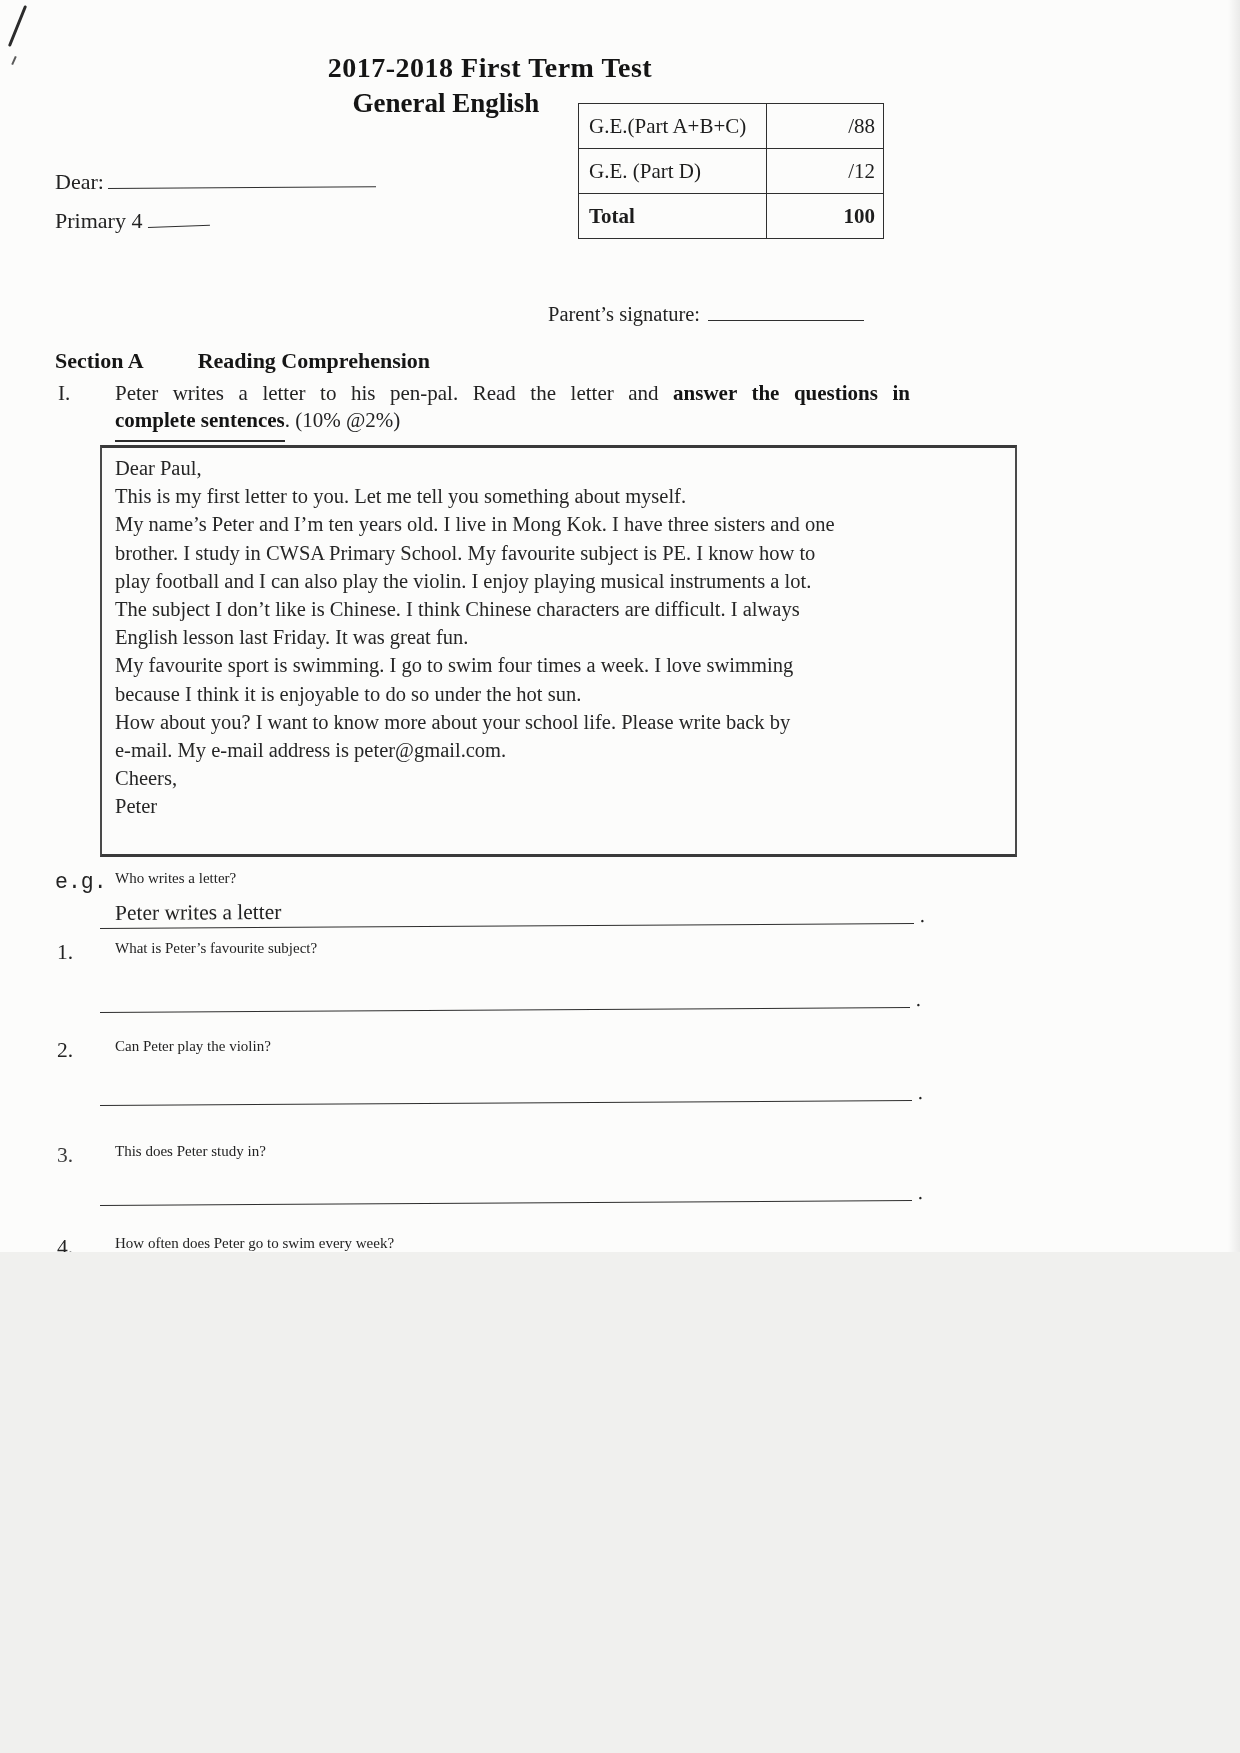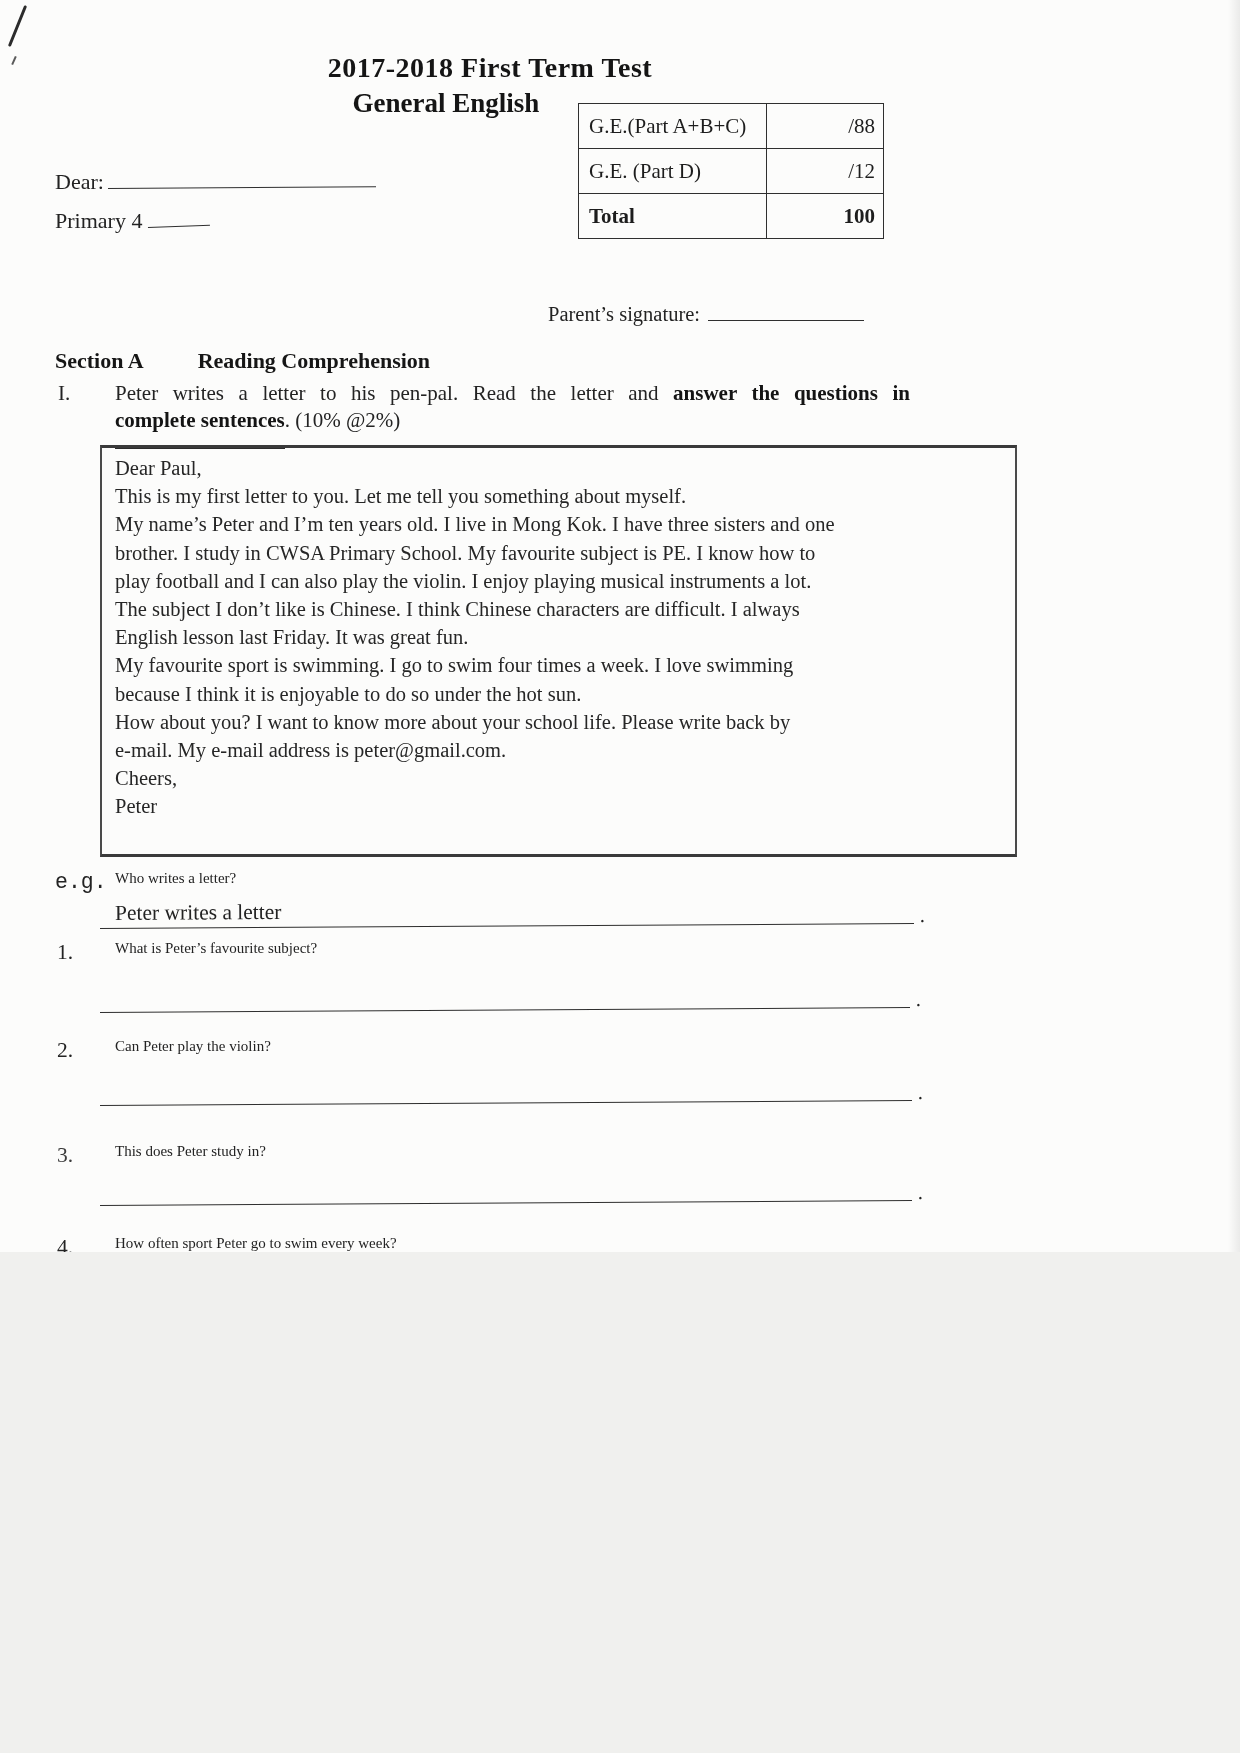--- a/index.html
+++ b/index.html
@@ -43,21 +43,21 @@
   .class-line { width:62px; margin-left:6px; height:10px; transform:rotate(-2deg); transform-origin:left bottom; }
   .psig-line { width:156px; margin-left:8px; }
 
   .section-heading { position:absolute; left:55px; top:348px; font-size:22px; font-weight:bold; color:#161616; }
   .section-heading .stitle { margin-left:54px; }
 
   .exercise-num { position:absolute; left:58px; top:381px; font-size:21px; }
   .instr-line1 { position:absolute; left:115px; top:381px; width:795px; font-size:21px; text-align:justify; text-align-last:justify; }
   .instr-line1 b { color:#141414; }
   .instr-line2 { position:absolute; left:115px; top:408px; font-size:21px; }
-  .instr-line2 .u { border-bottom:2.2px solid #2b2b2b; padding-bottom:15px; color:#141414; }
+  .instr-line2 .u { border-bottom:2.2px solid #2b2b2b; padding-bottom:8px; color:#141414; }
 
   .letter-box {
     position:absolute; left:100px; top:445px; width:917px; height:412px;
     box-sizing:border-box;
     border:2px solid #4a4a4a; border-top:3.5px solid #3a3a3a; border-bottom:3.5px solid #3a3a3a;
     padding:6px 12px 0 13px;
     font-size:20.5px; line-height:28.2px; color:#262626;
   }
   .letter-box .lline { white-space:nowrap; }
 
@@ -157,21 +157,21 @@
     <span class="period">.</span>
   </div>
 
   <span class="qnum q3-num" style="top:1143px;">3.</span>
   <span class="qtext" style="top:1143px;">This does Peter study in?</span>
   <div class="answer-row" style="top:1177px; width:812px;">
     <span class="period">.</span>
   </div>
 
   <span class="qnum" style="top:1235px;">4.</span>
-  <span class="qtext" style="top:1235px;">How often sport Peter go to swim every week?</span>
+  <span class="qtext" style="top:1235px;">How often does Peter go to swim every week?</span>
   <div class="answer-row" style="top:1279px; width:810px;">
     <span class="period">.</span>
   </div>
 
   <span class="qnum" style="top:1331px;">5.</span>
   <span class="qtext" style="top:1331px;">Why does Peter like swimming?</span>
   <div class="answer-row" style="top:1385px; width:912px;"></div>
 
   <div class="page-num">-0</div>
 </div>

